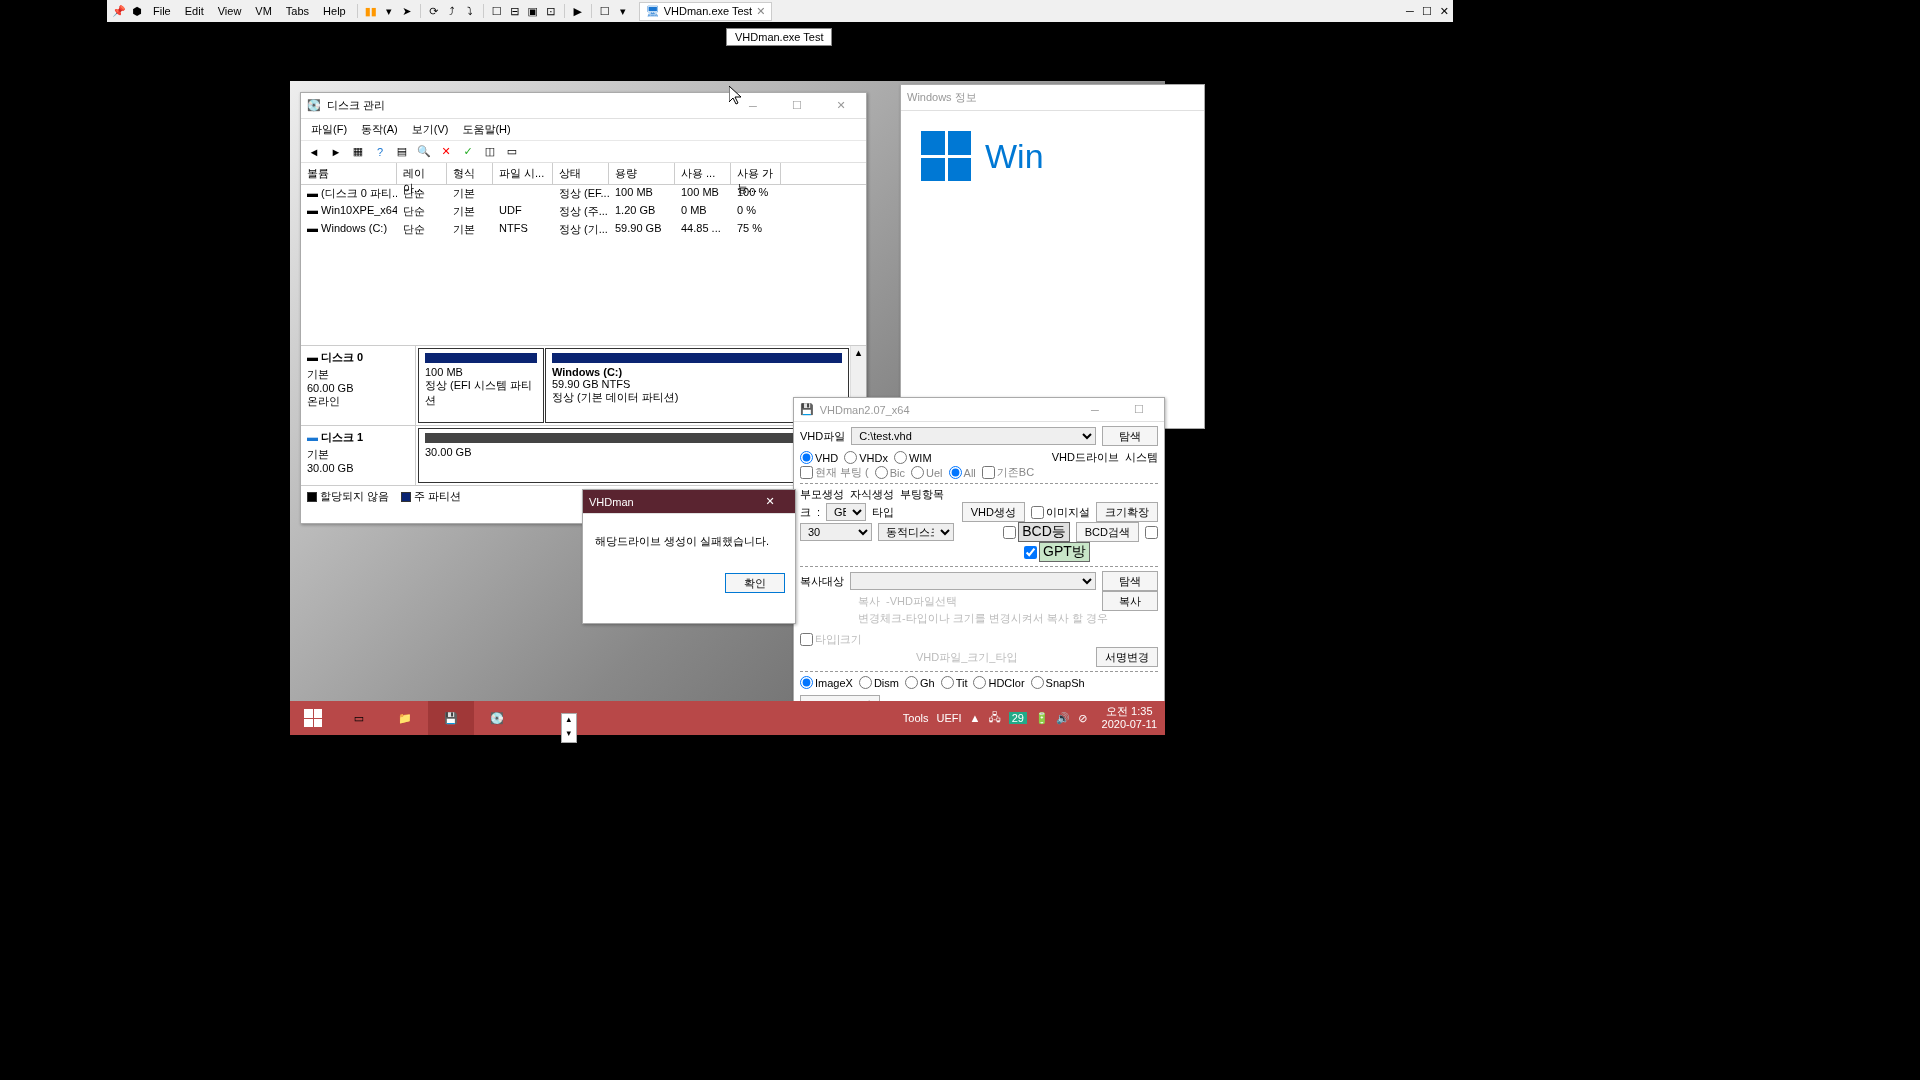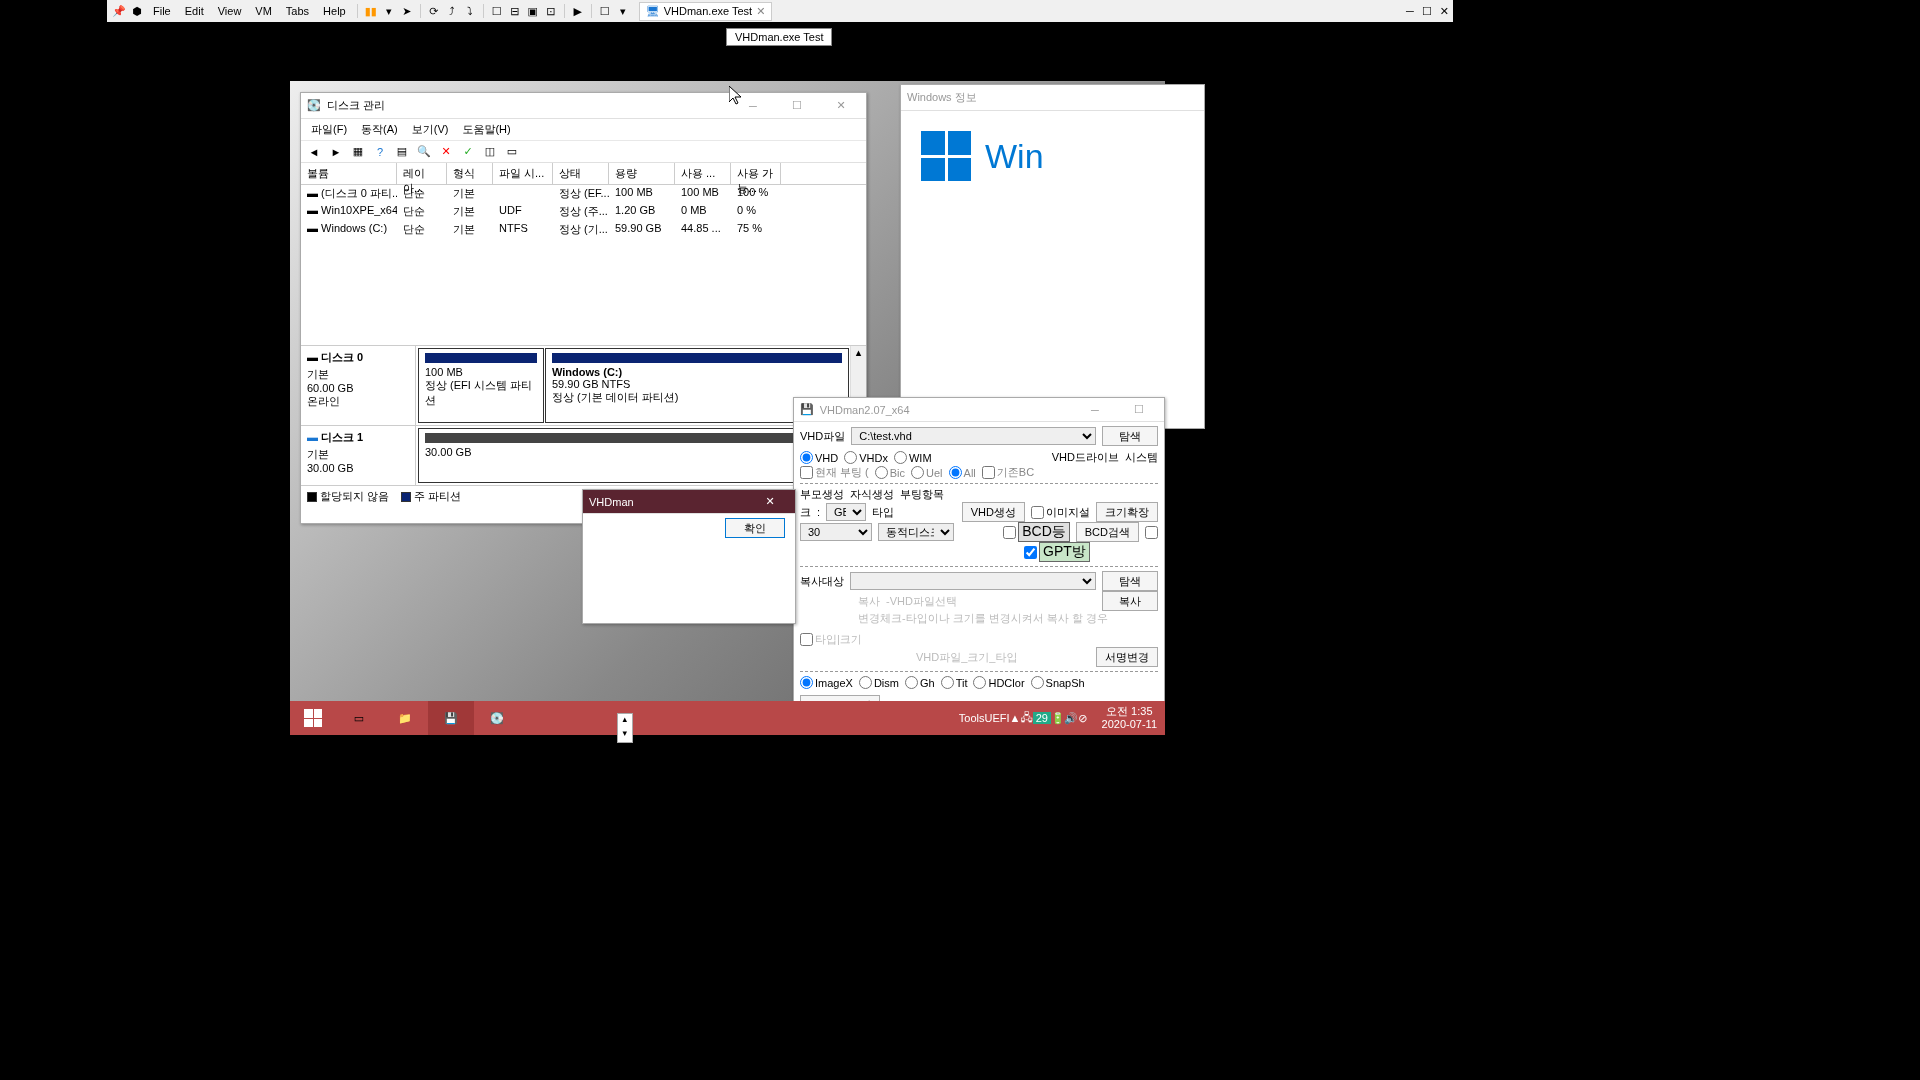--- a/index.html
+++ b/index.html
@@ -60,21 +60,21 @@
 .dlg .titlebar{background:#5a2430;color:#fff;height:24px}
 .dlg .titlebar .wbtn{color:#fff}
 .dlg .msg{padding:20px 12px;font-size:11px}
 .dlg .btns{display:flex;justify-content:flex-end;padding:4px 10px}
 .dlg .btns .btn{border:1px solid #0078d4;padding:2px 18px}
 
 .taskbar{position:absolute;left:290px;bottom:345px;width:875px;height:34px;background:#b84848;display:flex;align-items:center}
 .taskbar .tbtn{width:46px;height:34px;display:flex;align-items:center;justify-content:center}
 .taskbar .tbtn.active{background:#a03838}
 .taskbar .spacer{flex:1;position:relative}
-.taskbar .tray{display:flex;align-items:center;padding:0 6px;color:#fff;font-size:11px}
+.taskbar .tray{display:flex;align-items:center;gap:8px;padding:0 6px;color:#fff;font-size:11px}
 .taskbar .clock{text-align:center;line-height:1.2;padding:0 8px;color:#fff;font-size:11px}
 .pager-arrows{position:absolute;right:320px;top:-5px;width:16px;background:#fff;border:1px solid #aaa}
 .pager-arrows div{height:14px;text-align:center;font-size:9px}
 svg{display:block}
 </style>
 </head>
 <body>
 
 <div class="vm-menubar">
   <span class="ico">📌</span>
@@ -401,20 +401,21 @@
     </div>
   </div>
 </div>
 
 <div class="win dlg">
   <div class="titlebar">
     <span>VHDman</span>
     <span class="t-spacer"></span>
     <span class="wbtn">✕</span>
   </div>
+  <div class="msg">해당드라이브 생성이 실패했습니다.</div>
   <div class="btns">
       <button class="btn">확인</button>
     </div>
 </div>
 
 <div class="taskbar">
   <div class="tbtn">
       <div style="width:18px;height:18px;display:grid;grid-template:1fr 1fr/1fr 1fr;gap:1px">
         <div style="background:#fff"></div>
         <div style="background:#fff"></div>

